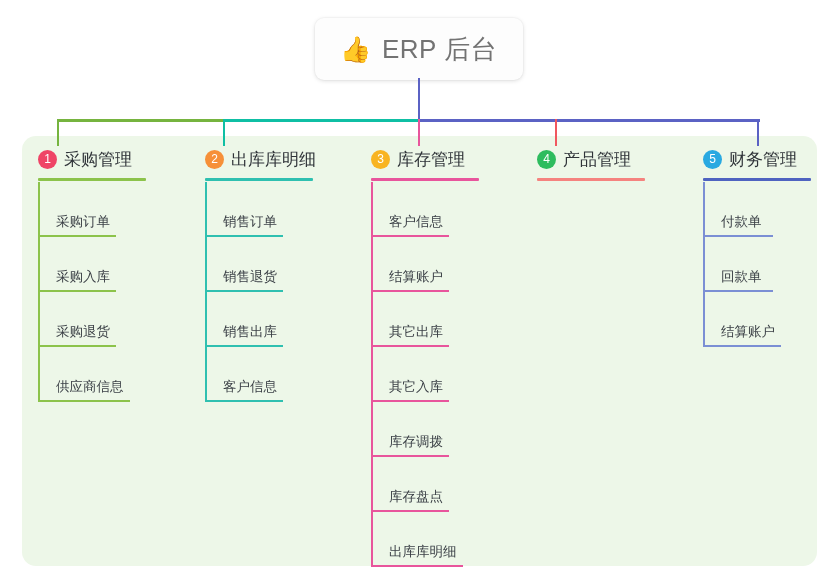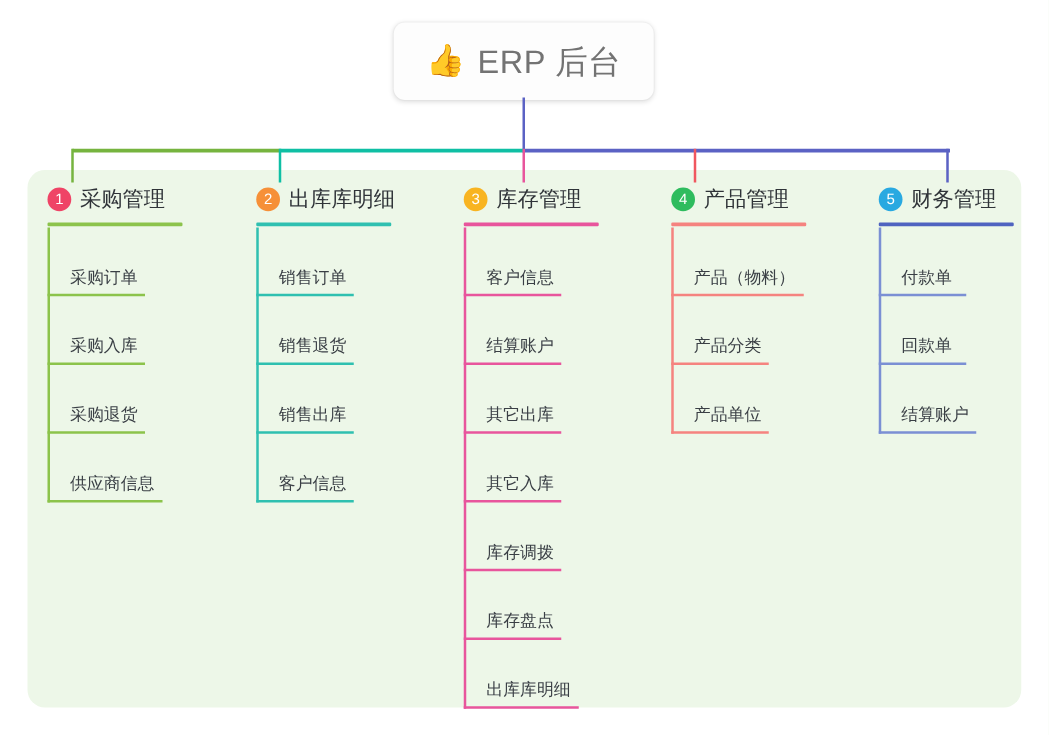--- a/index.html
+++ b/index.html
@@ -186,35 +186,20 @@
             <div class="leaf-rule" style="width: 92px; background: rgb(232, 85, 156);"></div>
           </div>
         </div>
       </div>
       <div class="col" style="left: 537px;">
         <div class="col-head">
           <span class="badge" style="background: rgb(46, 188, 94);">4</span>
           <span class="col-title">产品管理</span>
         </div>
         <div class="col-rule" style="width: 108px; background: rgb(245, 131, 127);"></div>
-        <div class="leaf-wrap">
-          <div class="spine" style="background: rgb(245, 131, 127); height: 165px;"></div>
-          <div class="leaf">
-            <div class="leaf-inner"><span class="leaf-label">产品（物料）</span></div>
-            <div class="leaf-rule" style="width: 106px; background: rgb(245, 131, 127);"></div>
-          </div>
-          <div class="leaf">
-            <div class="leaf-inner"><span class="leaf-label">产品分类</span></div>
-            <div class="leaf-rule" style="width: 78px; background: rgb(245, 131, 127);"></div>
-          </div>
-          <div class="leaf">
-            <div class="leaf-inner"><span class="leaf-label">产品单位</span></div>
-            <div class="leaf-rule" style="width: 78px; background: rgb(245, 131, 127);"></div>
-          </div>
-        </div>
       </div>
       <div class="col" style="left: 703px;">
         <div class="col-head">
           <span class="badge" style="background: rgb(41, 169, 225);">5</span>
           <span class="col-title">财务管理</span>
         </div>
         <div class="col-rule" style="width: 108px; background: rgb(79, 99, 192);"></div>
         <div class="leaf-wrap">
           <div class="spine" style="background: rgb(123, 143, 212); height: 165px;"></div>
           <div class="leaf">

